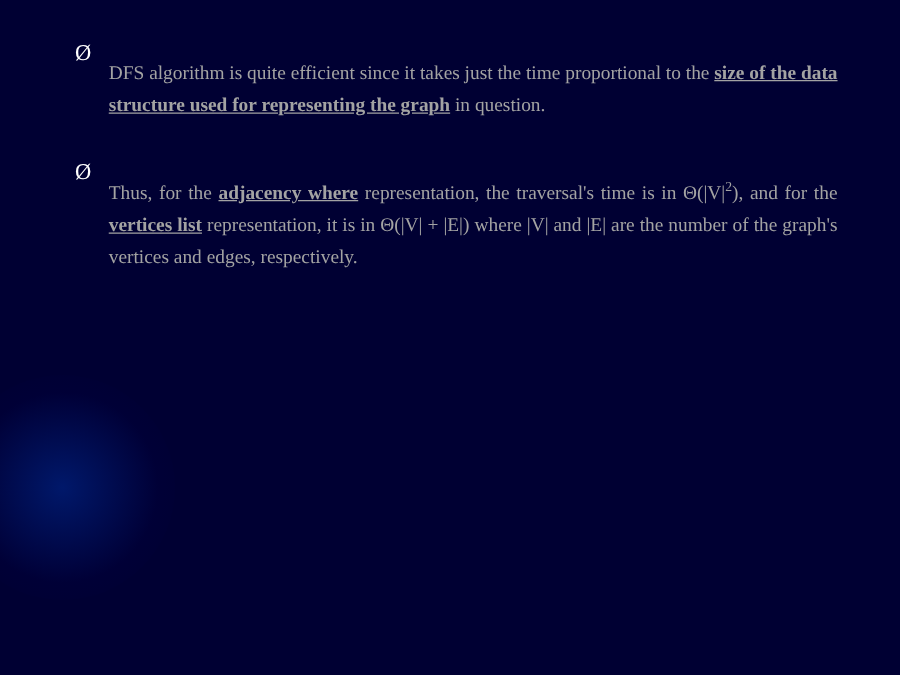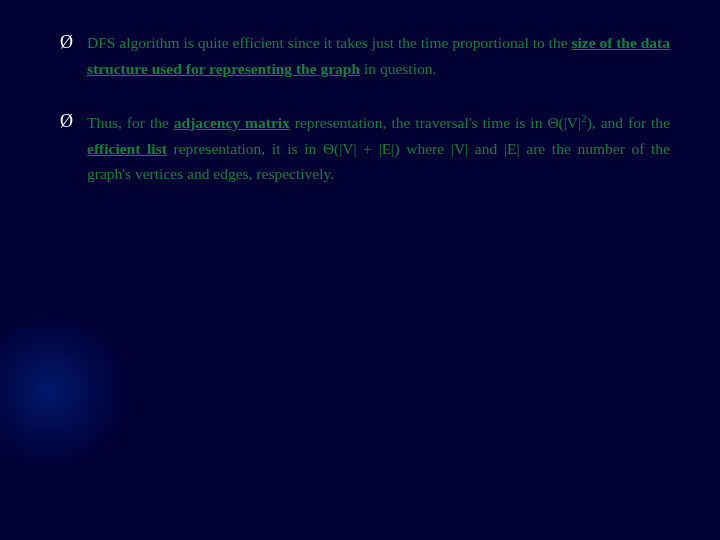--- a/index.html
+++ b/index.html
@@ -53,22 +53,23 @@
       font-size: 18px;
       color: #ffffff;
       margin-right: 14px;
       margin-top: 2px;
       flex-shrink: 0;
     }
 
     .bullet-text {
       font-size: 15.5px;
       line-height: 1.65;
-      color: #15803d;
+      color: #a3a3a3;
       text-align: justify;
+      margin-top: 16px;
     }
 
     .bold-underline {
       font-weight: bold;
       text-decoration: underline;
     }
 
     .bold {
       font-weight: normal;
     }
@@ -88,16 +89,16 @@
   <div class="bullet-section">
     <span class="bullet">Ø</span>
     <p class="bullet-text">
       DFS algorithm is quite efficient since it takes just the time proportional to the <span class="bold-underline">size of the data structure used for representing the graph</span> in question.
     </p>
   </div>
 
   <div class="bullet-section">
     <span class="bullet">Ø</span>
     <p class="bullet-text">
-      Thus, for the <span class="bold-underline">adjacency matrix</span> representation, the traversal's time is in Θ(|V|<sup>2</sup>), and for the <span class="bold-underline">efficient list</span> representation, it is in <span class="bold">Θ(|V| + |E|)</span> where |V| and |E| are the number of the graph's vertices and edges, respectively.
+      Thus, for the <span class="bold-underline">adjacency where</span> representation, the traversal's time is in Θ(|V|<sup>2</sup>), and for the <span class="bold-underline">vertices list</span> representation, it is in <span class="bold">Θ(|V| + |E|)</span> where |V| and |E| are the number of the graph's vertices and edges, respectively.
     </p>
   </div>
 </div>
 
 </body></html>

